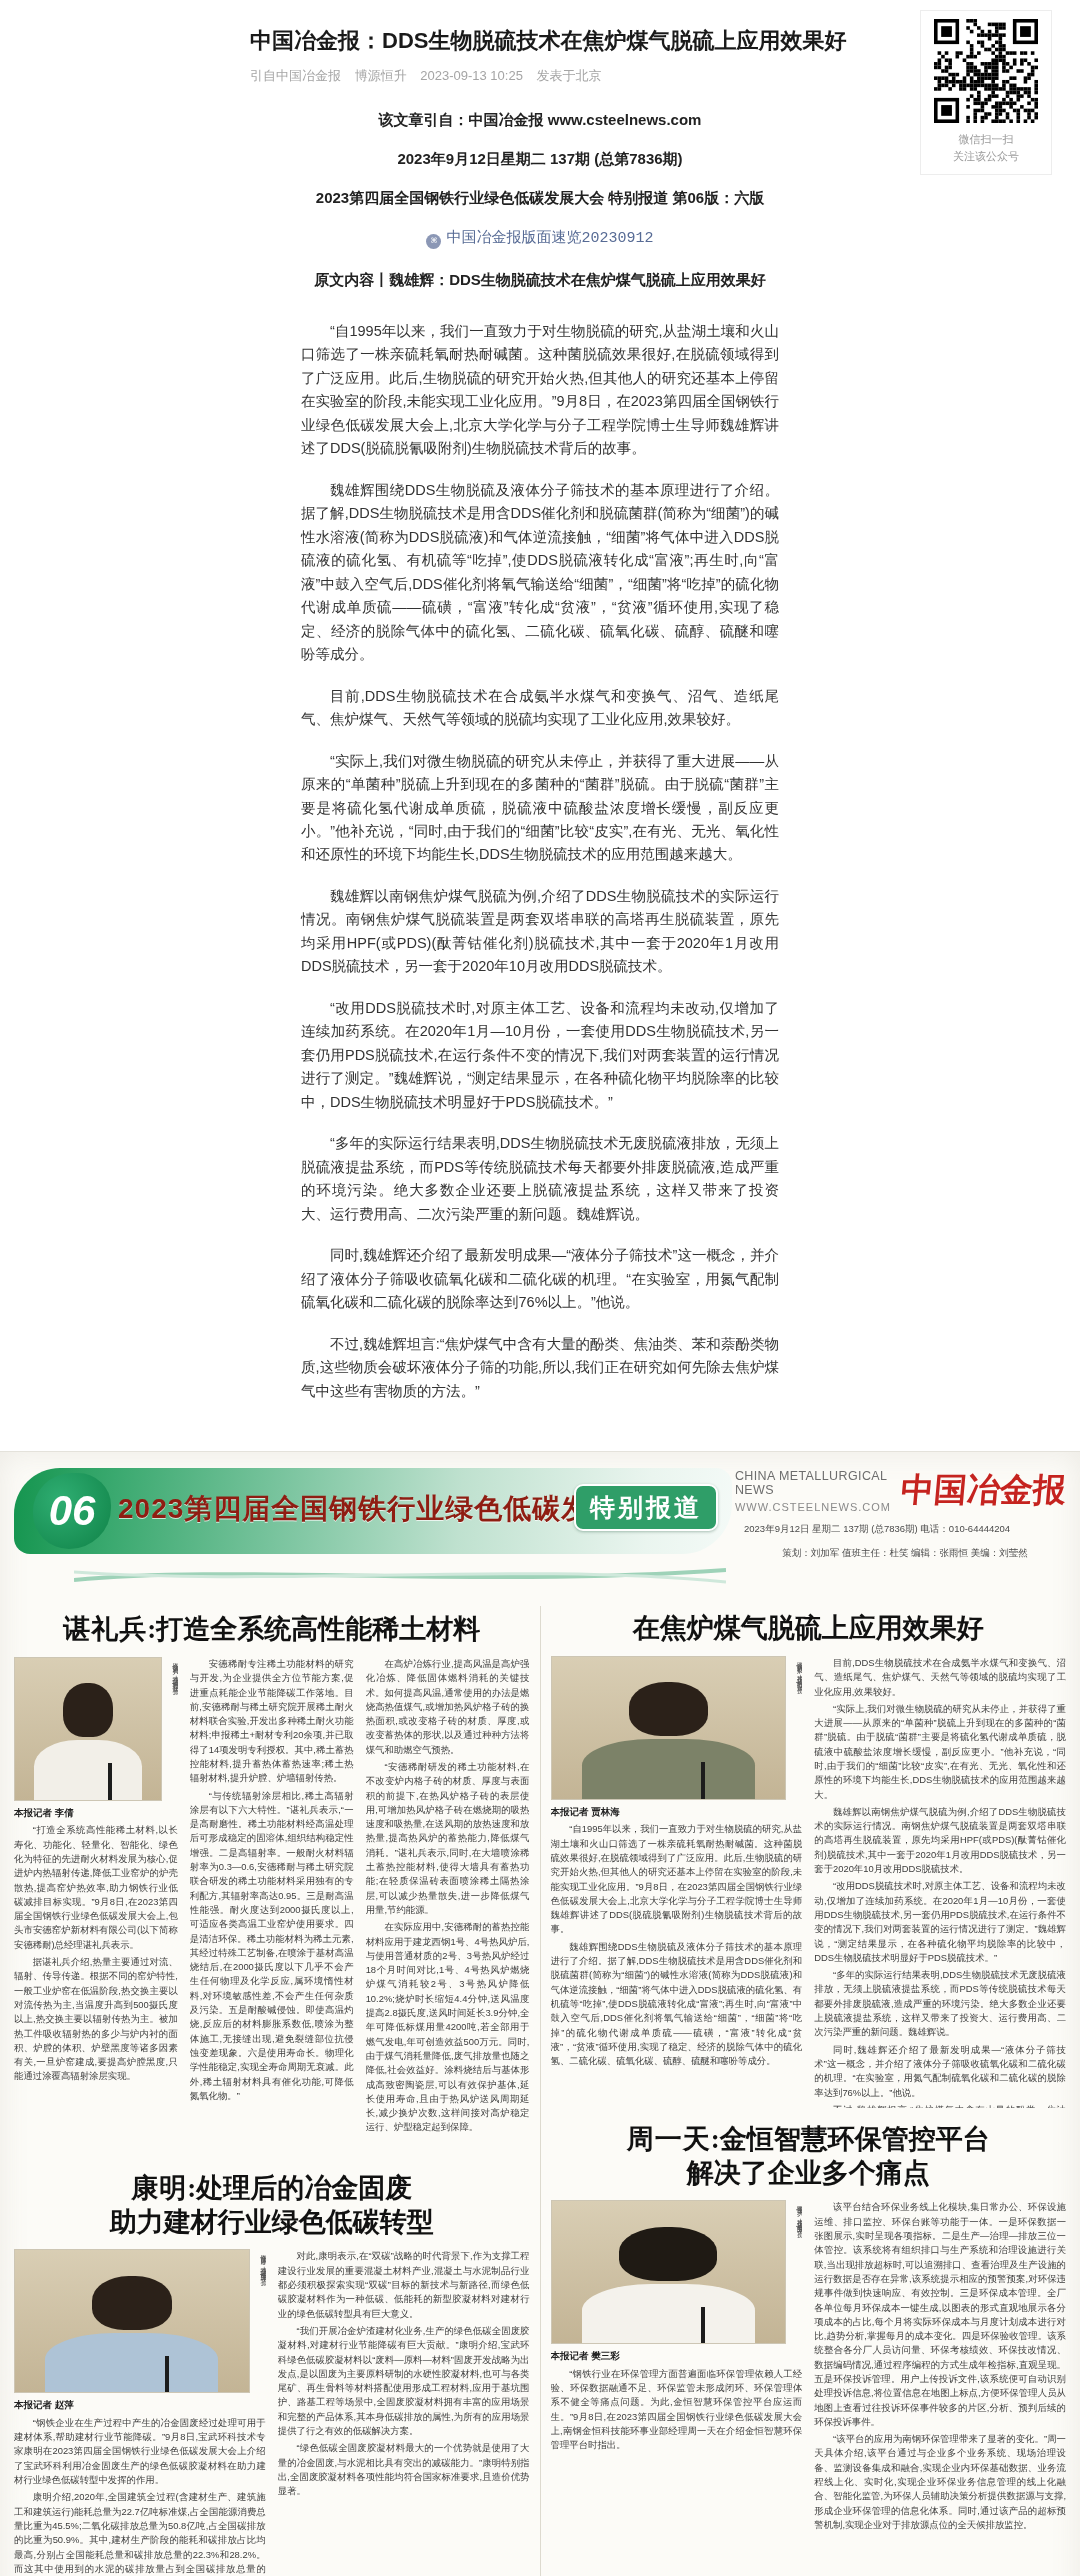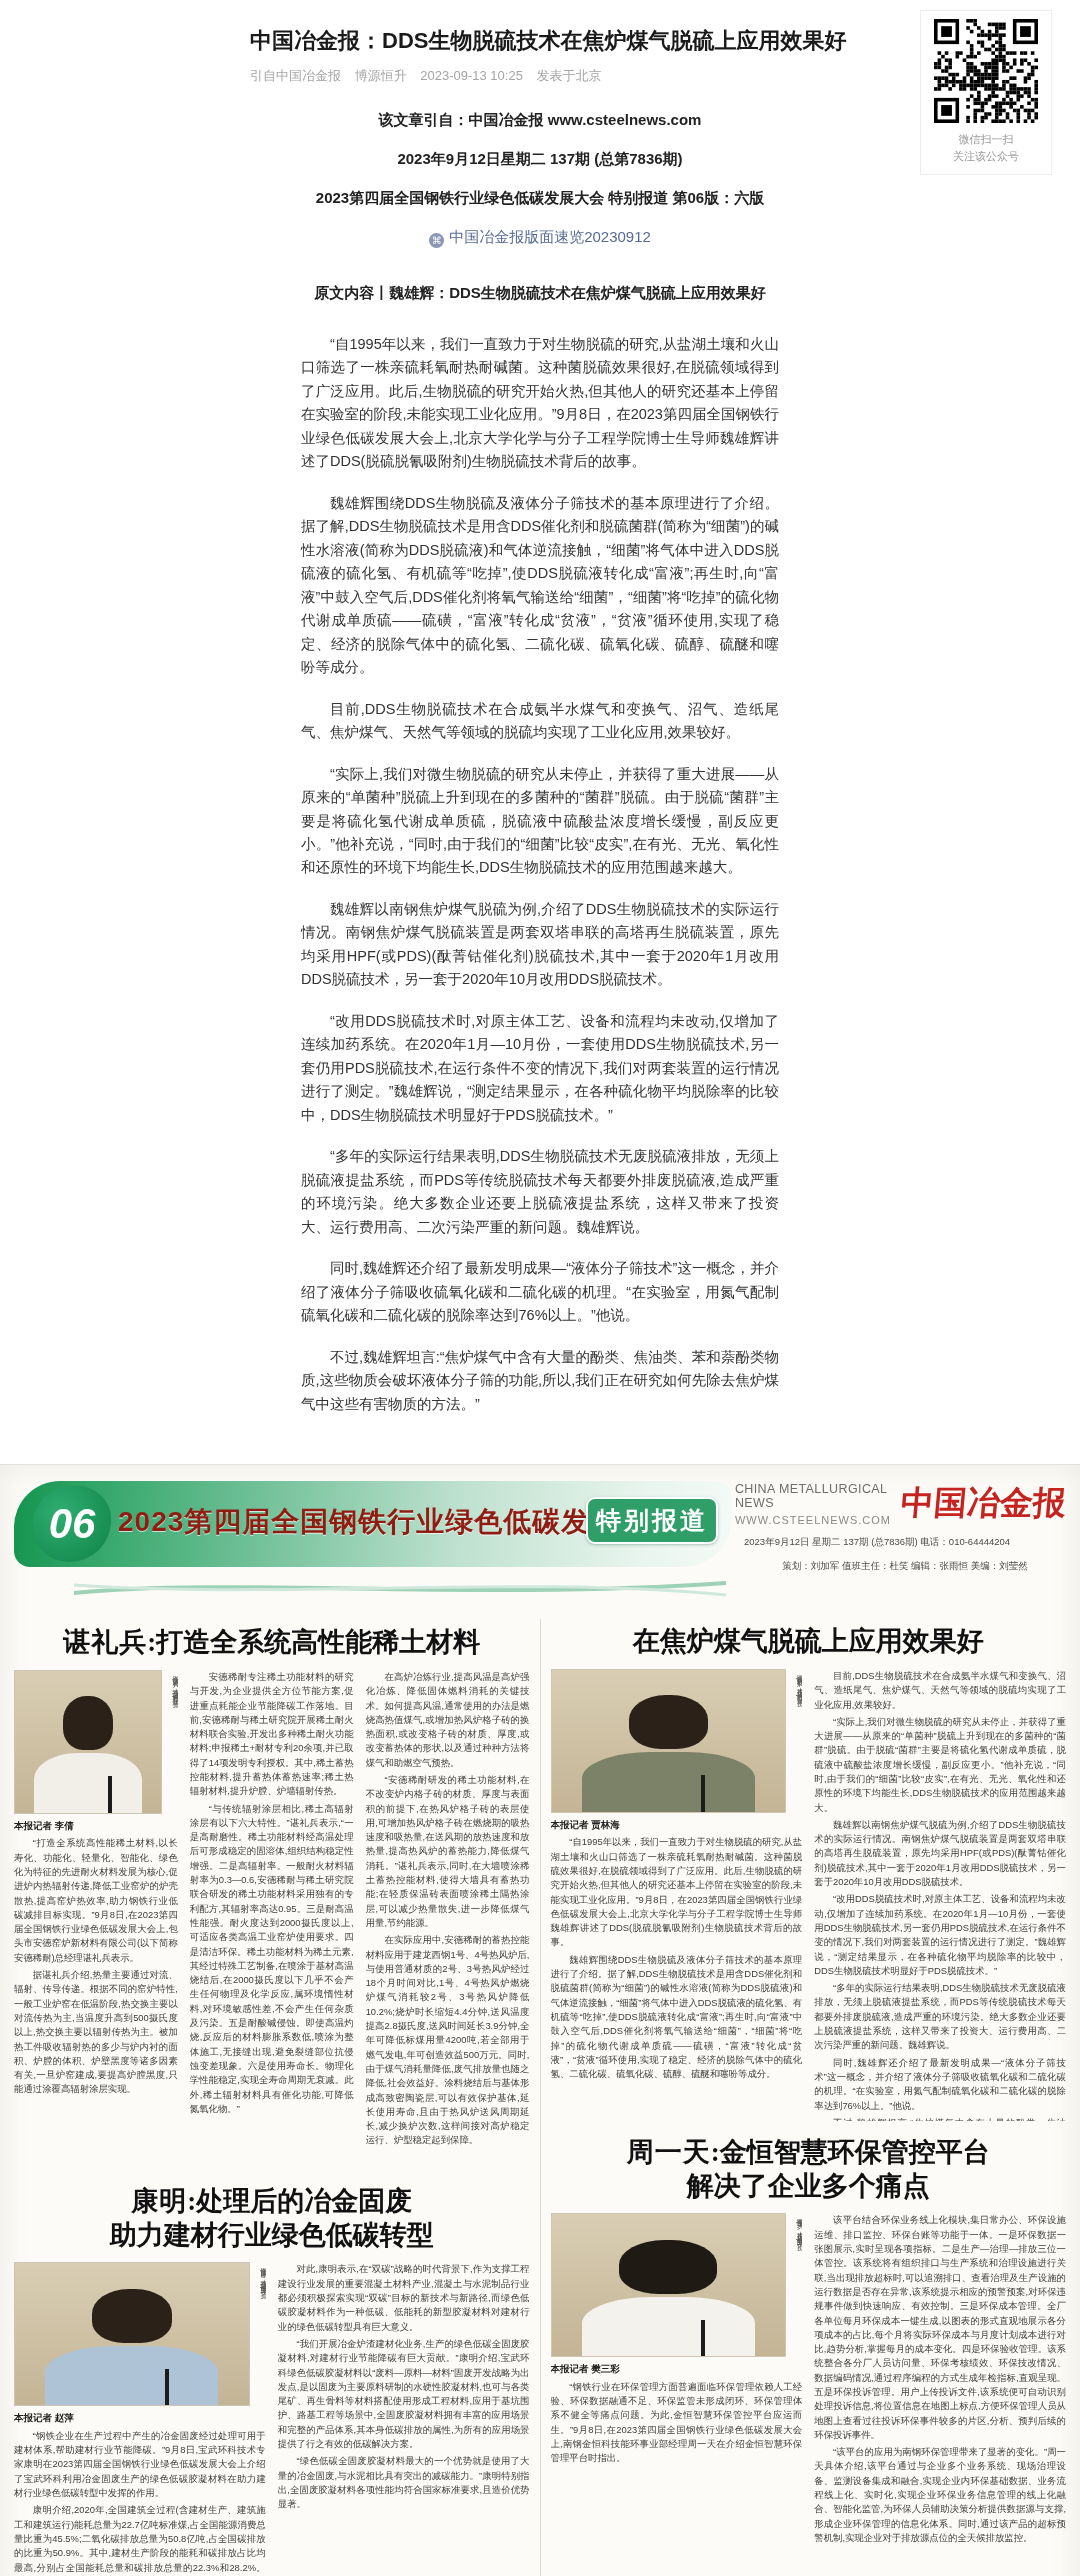--- a/index.html
+++ b/index.html
@@ -3,39 +3,39 @@
 <meta charset="utf-8">
 <style>
   html,body{margin:0;padding:0;background:#ffffff;}
   body{width:1080px;margin:0 auto;font-family:"Liberation Sans",sans-serif;color:#333;}
   
   .web{position:relative;padding:26px 0 30px 0;background:#fff;}
   .web-title{width:600px;margin:0 0 10px 250px;font-size:22px;font-weight:bold;color:#1a1a1a;line-height:1.4;}
   .web-meta{width:600px;margin:0 0 26px 250px;font-size:13px;color:#a5a5a5;}
   .web-meta span{margin-right:10px;}
   .center-line{width:580px;margin:0 auto 20px auto;text-align:center;font-size:15px;font-weight:600;color:#222;}
-  .link-line{width:580px;margin:0 auto 36px auto;text-align:center;font-size:15px;color:#576b95;cursor:pointer;}
+  .link-line{width:580px;margin:0 auto 22px auto;text-align:center;font-size:15px;color:#576b95;cursor:pointer;font-family:Liberation Mono, monospace;}
   .link-line .link-ico{display:inline-block;width:15px;height:15px;border-radius:50%;background:#8b97b5;color:#fff;font-size:10px;line-height:15px;text-align:center;vertical-align:-2px;margin-right:5px;}
   .web-body{width:478px;margin:30px auto 0 auto;}
   .web-body p{font-size:14.5px;line-height:1.62;text-align:justify;text-indent:2em;margin:0 0 18px 0;color:#333;}
   .qr-box{position:absolute;top:10px;right:28px;width:118px;padding:8px 6px 10px 6px;border:1px solid #ededed;background:#fff;text-align:center;}
   .qr-box svg{display:block;margin:0 auto;}
   .qr-cap{margin-top:8px;font-size:11px;color:#9a9a9a;line-height:1.5;}
   
   .np{background:#fcfbf7;border-top:1px solid #e4e2db;border-bottom:6px solid #cfcdc6;padding:16px 14px 20px 14px;box-shadow:inset 0 0 30px rgba(120,115,100,.12);}
   .masthead{display:flex;align-items:flex-start;}
   .banner{position:relative;flex:1;height:86px;margin-right:12px;border-radius:46px 16px 50px 16px;
     background:linear-gradient(95deg,#15954f 0%,#3aa96f 14%,#7cc5a0 38%,#bfe1cf 62%,#eaf5ef 88%,#f4faf7 100%);}
   .pagenum{position:absolute;left:19px;top:5px;width:78px;height:76px;border-radius:52% 44% 56% 48%;
     background:radial-gradient(circle at 35% 35%,#2fae72,#0f8247);color:#fff;font-size:42px;font-weight:bold;font-style:italic;
     display:flex;align-items:center;justify-content:center;}
   .banner-title{position:absolute;left:104px;top:22px;font-size:28px;font-weight:900;color:#8f1d12;letter-spacing:1px;
     text-shadow:0 1px 0 rgba(255,255,255,.7);font-family:"Liberation Sans",sans-serif;}
   .banner-badge{position:absolute;right:14px;top:16px;background:#2f9e68;border:2px solid #fff;border-radius:9px;
-    color:#fff;font-size:25px;font-weight:bold;padding:5px 8px;letter-spacing:3px;box-shadow:0 1px 3px rgba(0,60,30,.3);}
+    color:#fff;font-size:25px;font-weight:bold;padding:5px 14px;letter-spacing:3px;box-shadow:0 1px 3px rgba(0,60,30,.3);}
   .swoosh{height:26px;margin:2px 340px 0 60px;position:relative;overflow:hidden;}
   .mast-right{width:322px;flex:none;}
   .mast-top{display:flex;align-items:center;justify-content:flex-end;}
   .mast-en{text-align:left;margin-right:10px;}
   .mast-en .en{font-size:12.5px;color:#6d6d6d;letter-spacing:.4px;}
   .mast-en .url{font-size:11px;color:#8a8a8a;letter-spacing:1px;margin-top:4px;}
   .cn-name{color:#c5231f;font-size:33px;font-weight:900;font-family:"DejaVu Serif",serif;transform:skewX(-5deg);white-space:nowrap;}
   .dateline{font-size:9.5px;color:#4a4a4a;margin-top:10px;white-space:nowrap;}
   .staffline{font-size:9.5px;color:#4a4a4a;margin-top:11px;text-align:center;}
   .np-columns{display:flex;margin-top:18px;}

